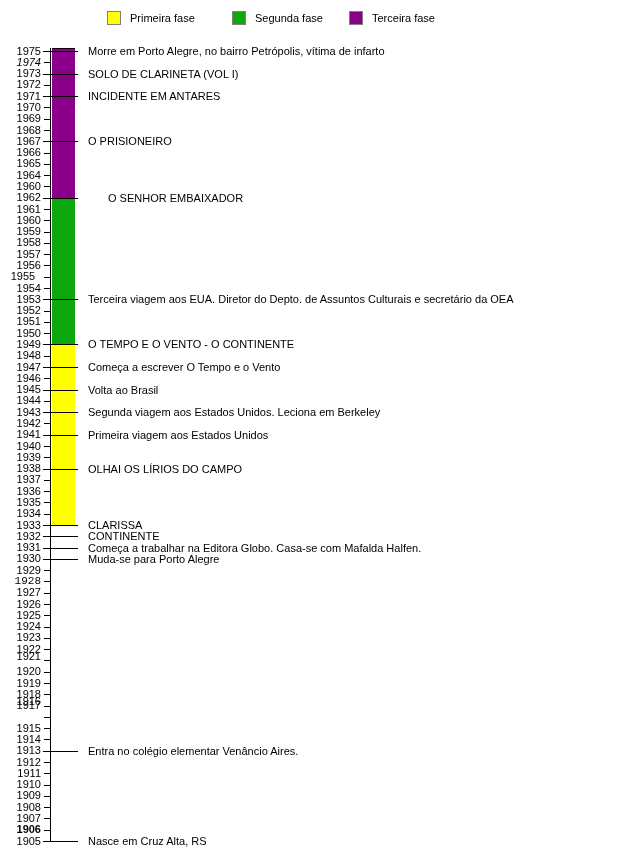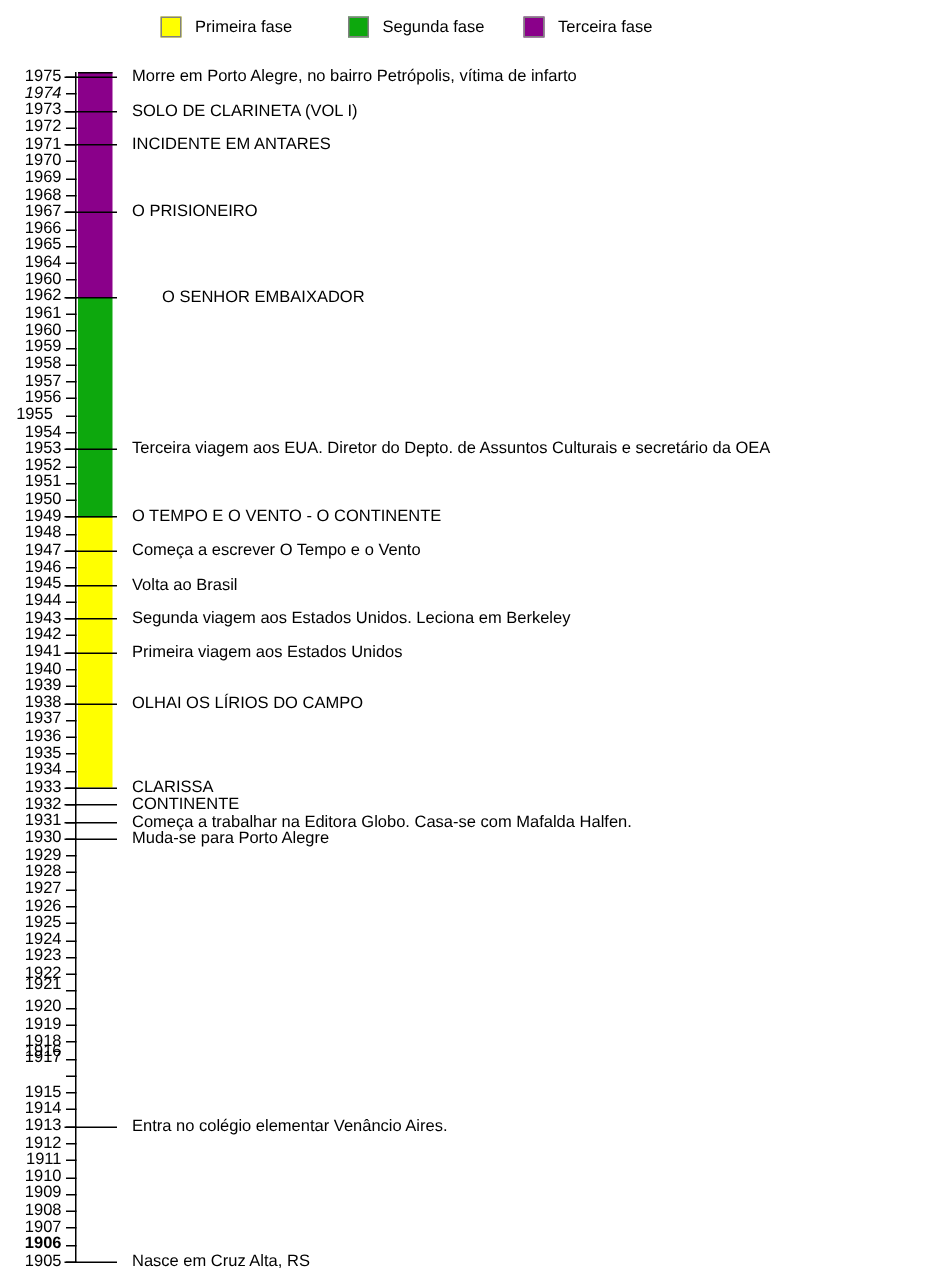--- a/index.html
+++ b/index.html
@@ -145,21 +145,21 @@
       <div class="year-label" style="left:5px;top:520px;">1933</div>
       <div class="year-tick" style="left:44px;top:536px;width:7px;"></div>
       <div class="year-label" style="left:5px;top:531px;">1932</div>
       <div class="year-tick" style="left:44px;top:548px;width:7px;"></div>
       <div class="year-label" style="left:5px;top:542px;">1931</div>
       <div class="year-tick" style="left:44px;top:559px;width:7px;"></div>
       <div class="year-label" style="left:5px;top:553px;">1930</div>
       <div class="year-tick" style="left:44px;top:570px;width:7px;"></div>
       <div class="year-label" style="left:5px;top:565px;">1929</div>
       <div class="year-tick" style="left:44px;top:581px;width:7px;"></div>
-      <div class="year-label" style="left:5px;top:576px;">1928</div>
+      <div class="year-label" style="left:5px;top:576px;font-family:Liberation Mono, monospace;">1928</div>
       <div class="year-tick" style="left:44px;top:593px;width:7px;"></div>
       <div class="year-label" style="left:5px;top:587px;">1927</div>
       <div class="year-tick" style="left:44px;top:604px;width:7px;"></div>
       <div class="year-label" style="left:5px;top:599px;">1926</div>
       <div class="year-tick" style="left:44px;top:615px;width:7px;"></div>
       <div class="year-label" style="left:5px;top:610px;">1925</div>
       <div class="year-tick" style="left:44px;top:627px;width:7px;"></div>
       <div class="year-label" style="left:5px;top:621px;">1924</div>
       <div class="year-tick" style="left:44px;top:638px;width:7px;"></div>
       <div class="year-label" style="left:5px;top:632px;">1923</div>

